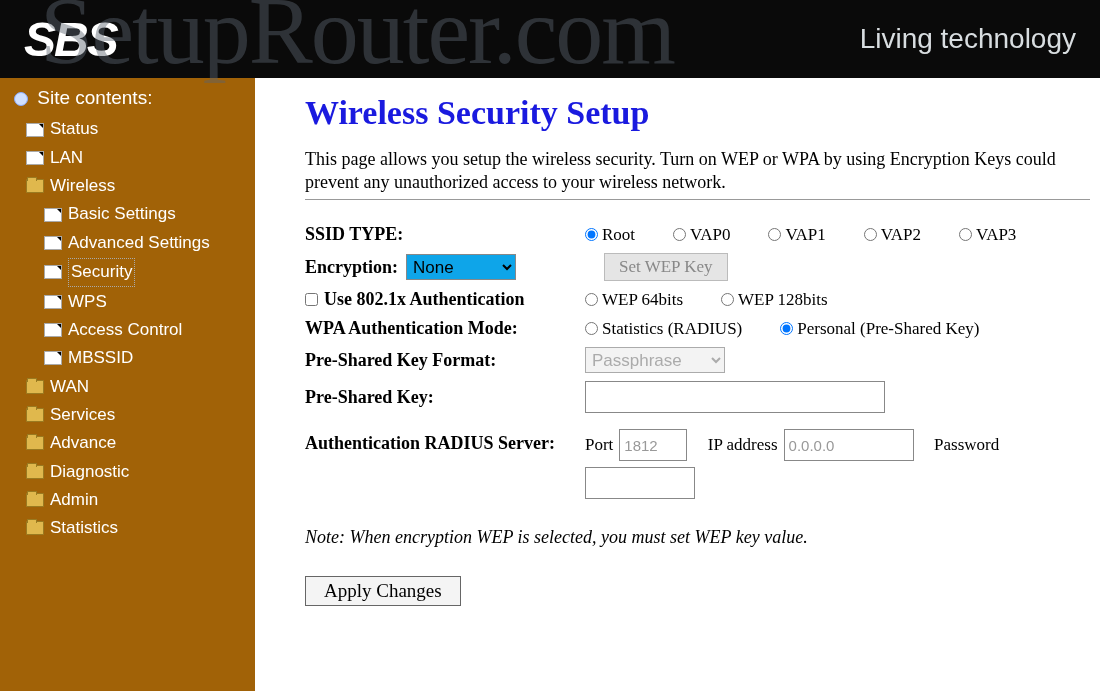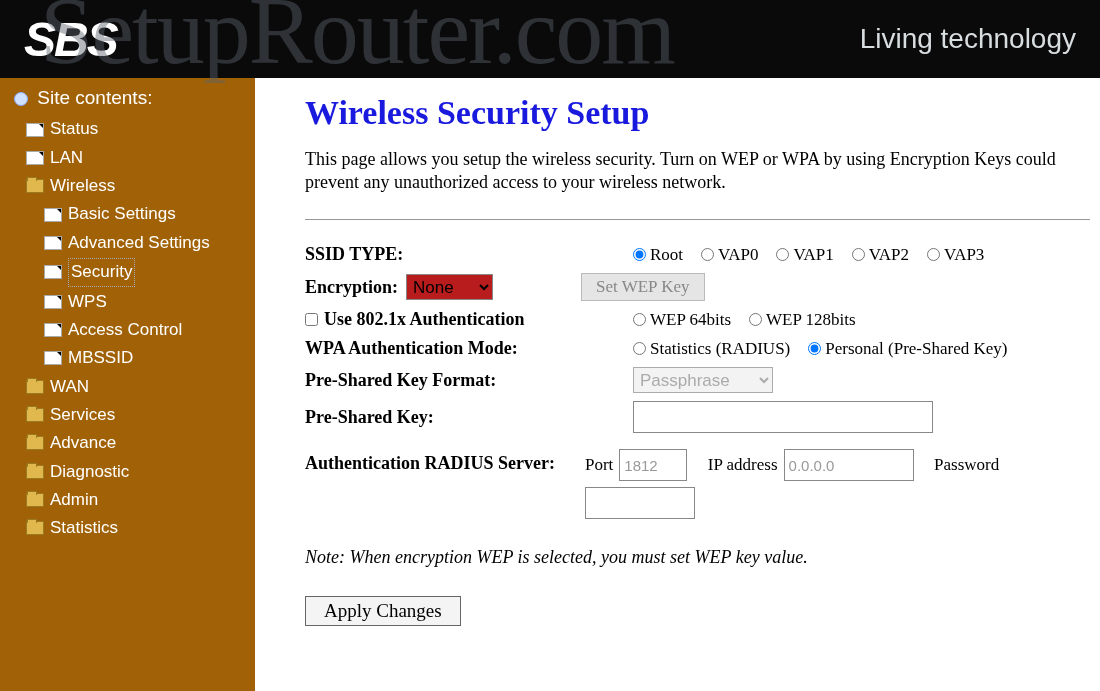--- a/index.html
+++ b/index.html
@@ -123,57 +123,56 @@
       font-family: "Times New Roman", serif;
       font-size: 34px;
       font-weight: bold;
       margin-bottom: 16px;
     }
     .description {
       font-family: "Times New Roman", serif;
       font-size: 18px;
       color: #000;
       line-height: 1.25;
-      padding-bottom: 26px;
+      padding-bottom: 6px;
       border-bottom: 1px solid #999;
       margin-bottom: 24px;
     }
     .form-row {
       display: flex;
       align-items: center;
       margin-bottom: 8px;
       font-family: "Times New Roman", serif;
     }
     .form-label {
       width: 280px;
       font-weight: bold;
       font-size: 18px;
     }
     .form-controls {
       flex: 1;
       display: flex;
       align-items: flex-start;
-      gap: 4px;
+      gap: 24px;
       font-size: 17px;
       flex-wrap: wrap;
-      margin-left: 48px;
     }
     .radio-opt {
       display: inline-flex;
       align-items: center;
       margin-right: 14px;
     }
     .radio-opt input { margin-right: 4px; }
     select {
       font-size: 17px;
       padding: 1px 2px;
-      width: 87px;
+      width: 110px;
       height: 26px;
       border: 1px solid #888;
-      background: #b91c1c;
+      background: #0ea5e9;
     }
     select:disabled { background: #eee; color: #888; }
     .wep-btn {
       background: #e5e5e5;
       color: #888;
       border: 1px solid #bbb;
       padding: 3px 14px;
       font-size: 17px;
       font-family: "Times New Roman", serif;
       margin-left: 8px;

